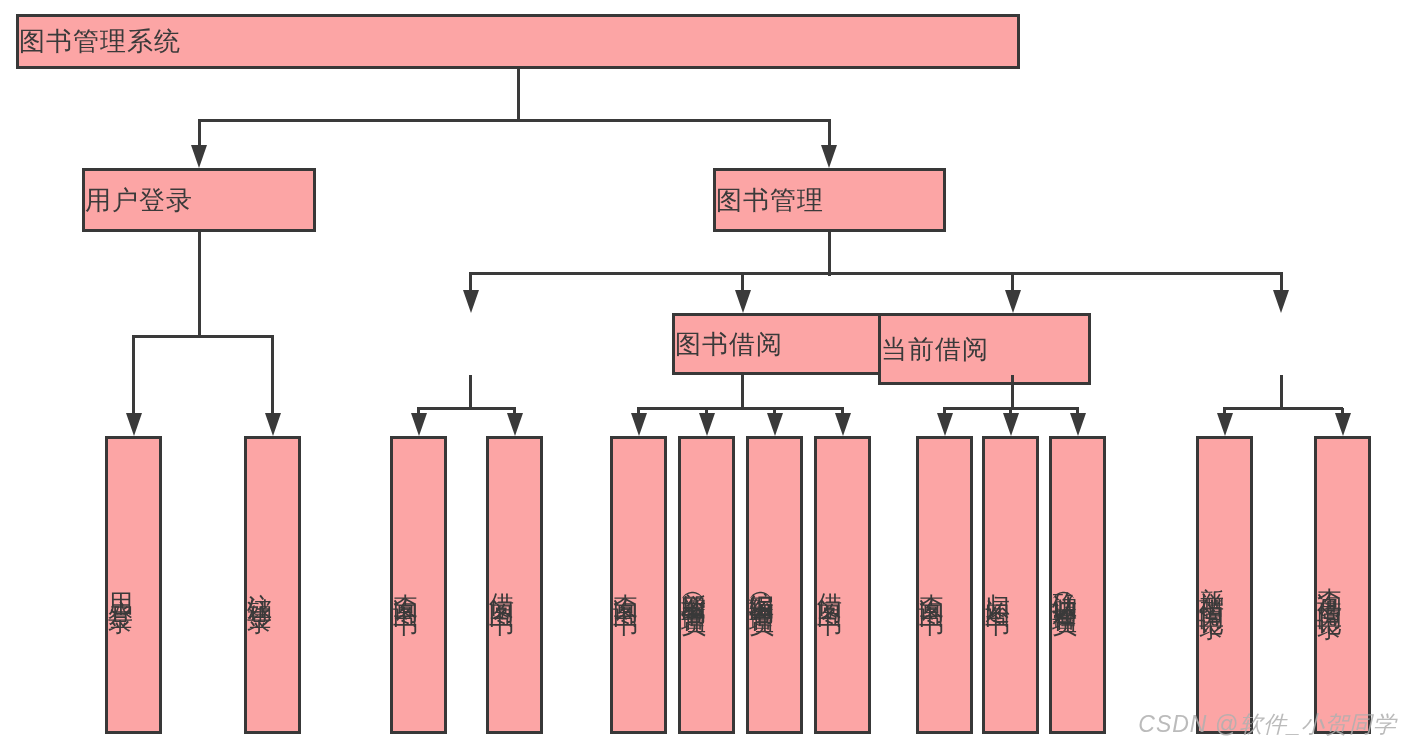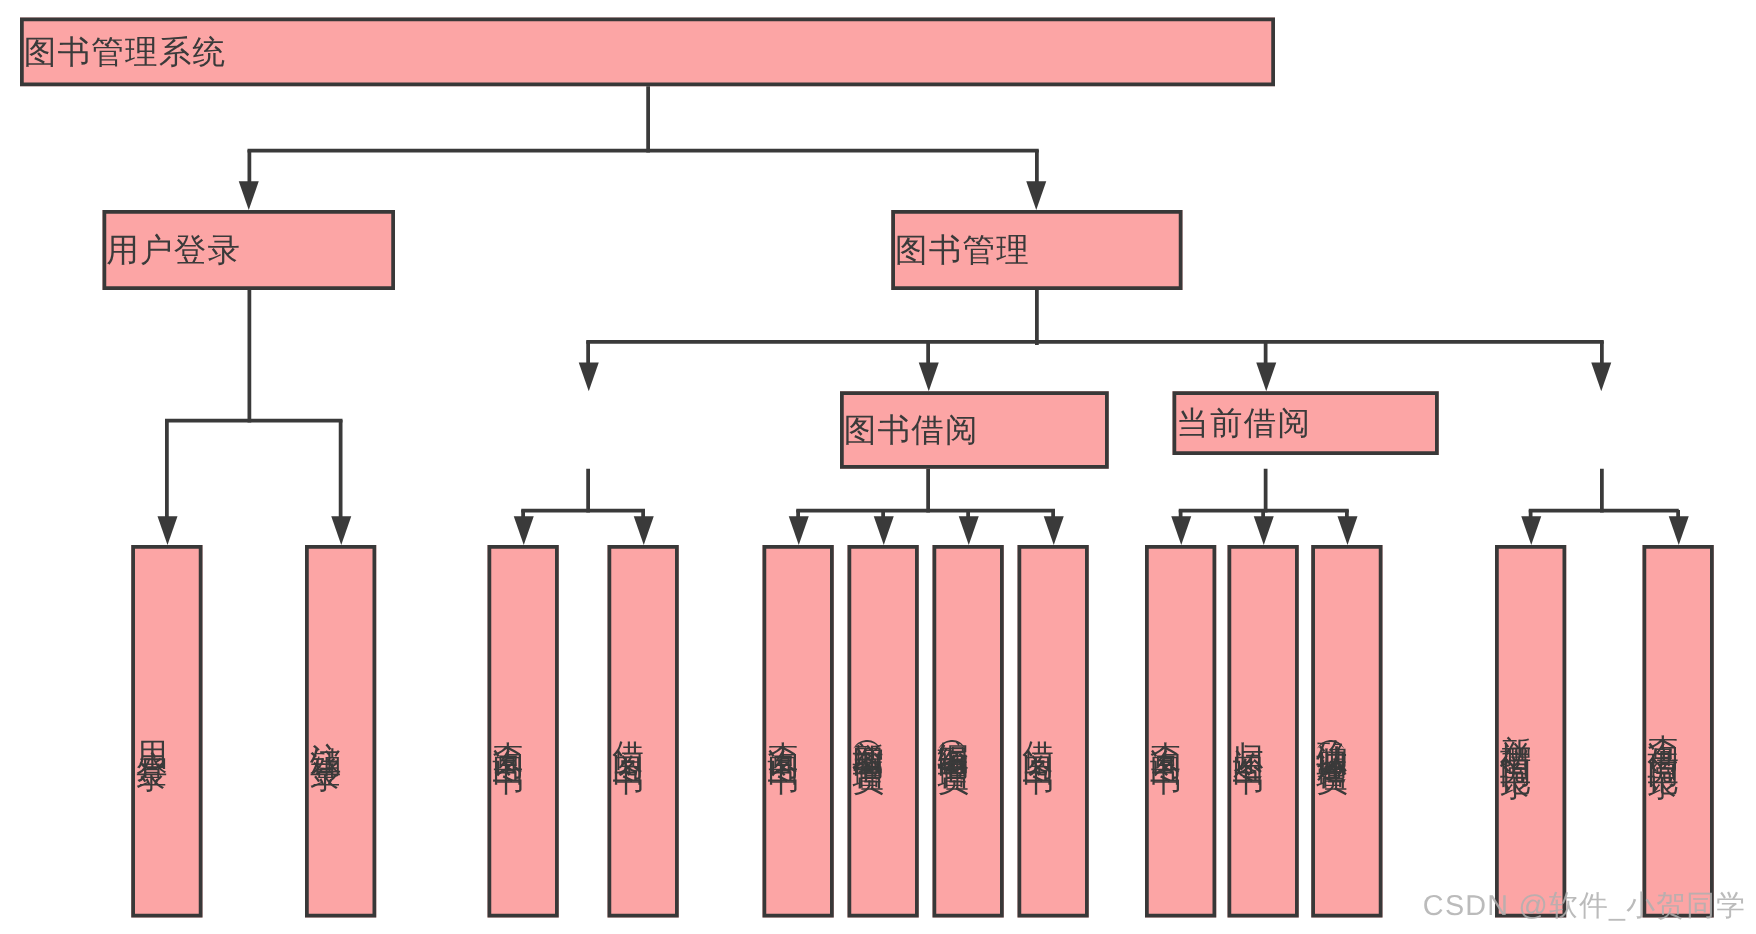--- a/index.html
+++ b/index.html
@@ -53,20 +53,21 @@
   
   .watermark {
     position: absolute;
     right: 8px;
     bottom: 7px;
     font-size: 23px;
     color: rgba(175, 175, 175, 0.85);
     letter-spacing: 1px;
     white-space: nowrap;
     pointer-events: none;
+    font-style: italic;
   }
 </style>
 </head>
 <body>
 
 <div class="stage">
 
   <div class="node box-h" style="left:16px; top:14px; width:1004px; height:55px;">
     <span>图书管理系统</span>
   </div>
@@ -99,21 +100,21 @@
   <div class="vline" style="left:741px;    top:273px; height:23px;"></div>
   <div class="arrow-down" style="left:734.5px; top:290px;"></div>
   <div class="vline" style="left:1011px;   top:273px; height:23px;"></div>
   <div class="arrow-down" style="left:1004.5px; top:290px;"></div>
   <div class="vline" style="left:1279.5px; top:273px; height:23px;"></div>
   <div class="arrow-down" style="left:1273px; top:290px;"></div>
 
   <div class="node box-h" style="left:636px; top:313px; width:215px; height:62px;margin-left:36px;">
     <span>图书借阅</span>
   </div>
-  <div class="node box-h" style="left:938px; top:313px; width:213px; height:51px;">
+  <div class="node box-h" style="left:878px; top:313px; width:213px; height:72px;">
     <span>当前借阅</span>
   </div>
 
   <div class="vline" style="left:469px; top:375px; height:35px;"></div>
   <div class="hline" style="left:417px; top:406.5px; width:99px;"></div>
   <div class="vline" style="left:417px; top:408px; height:10px;"></div>
   <div class="arrow-down" style="left:410.5px; top:413px;"></div>
   <div class="vline" style="left:513px; top:408px; height:10px;"></div>
   <div class="arrow-down" style="left:506.5px; top:413px;"></div>
 

